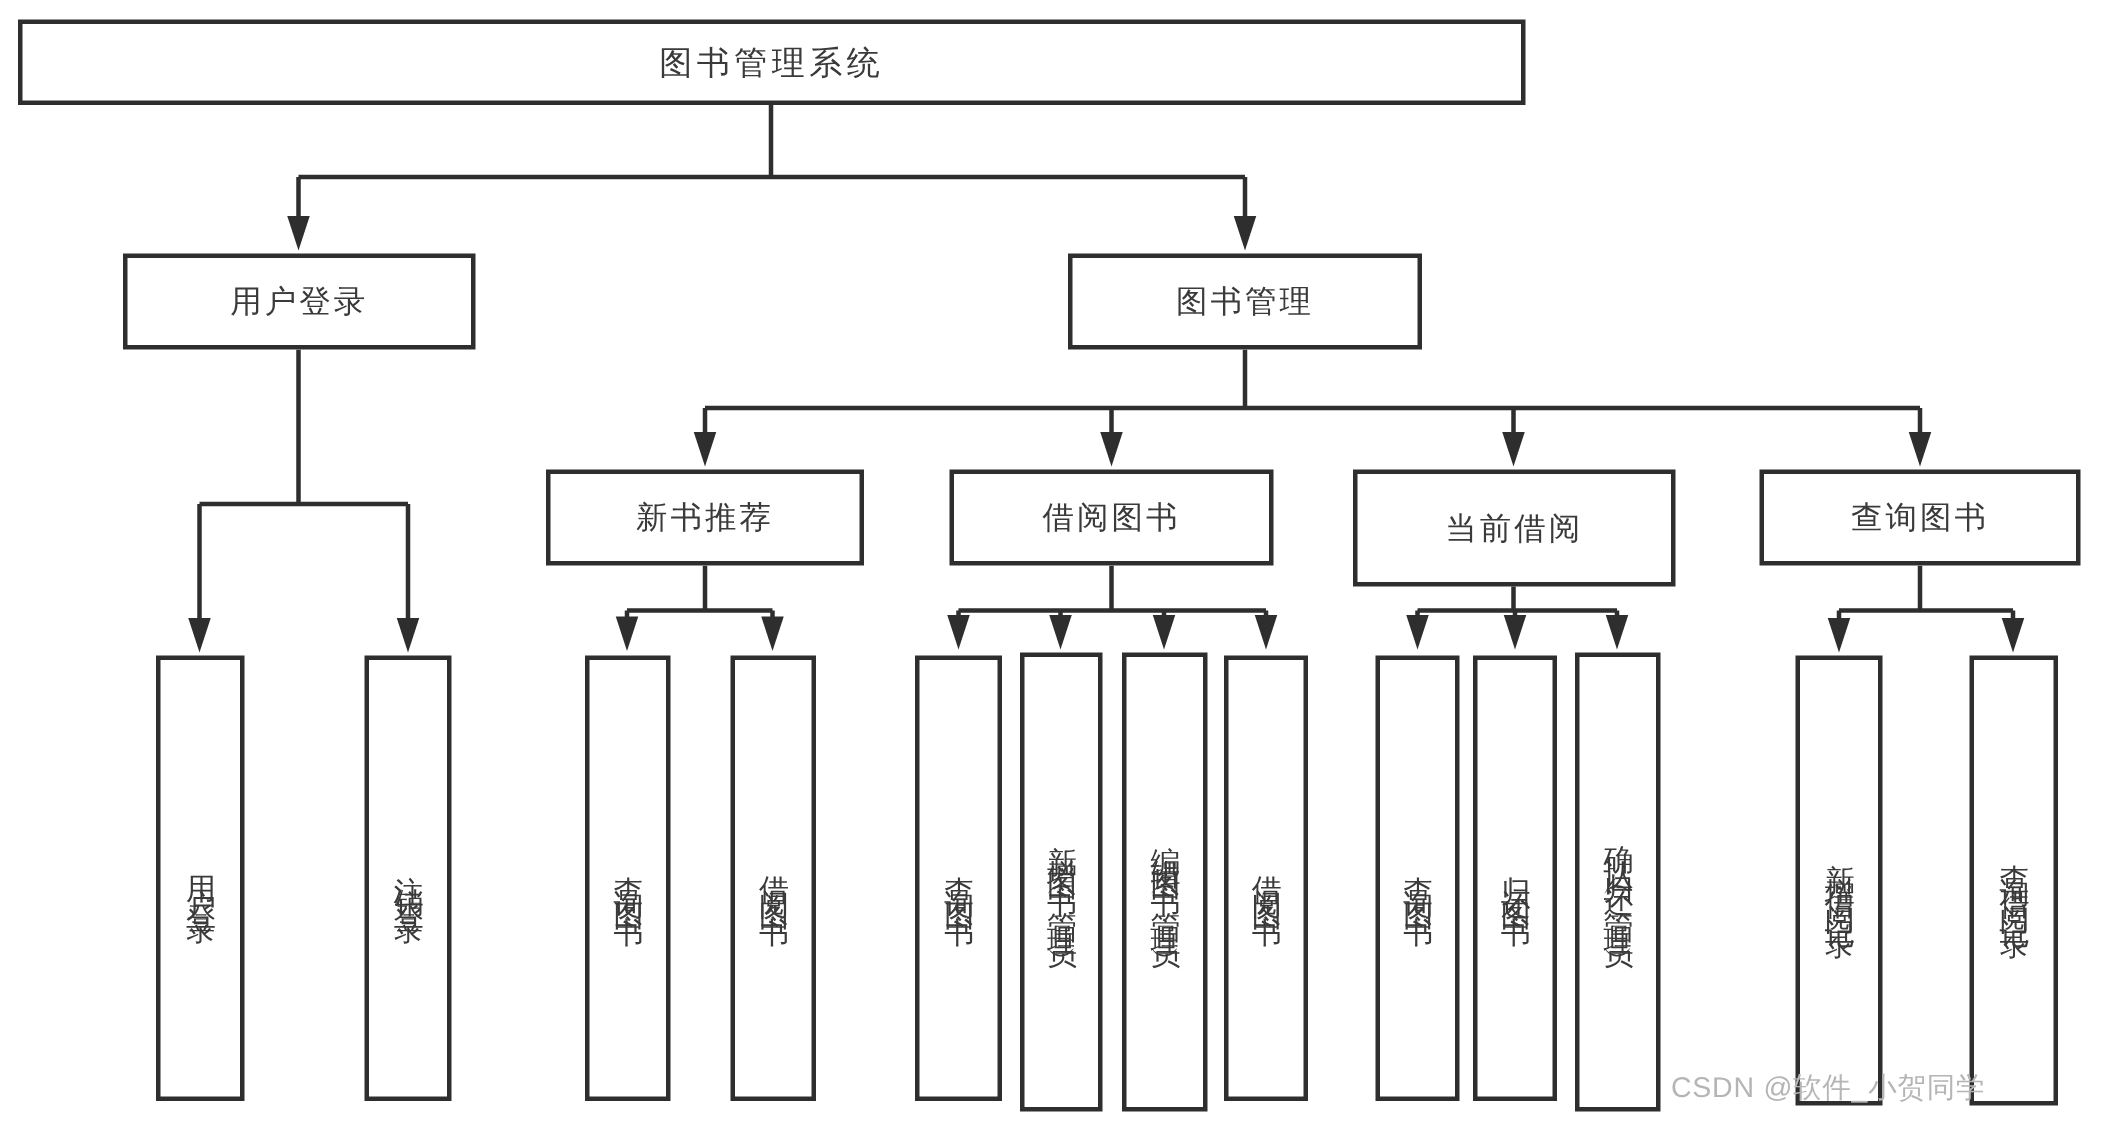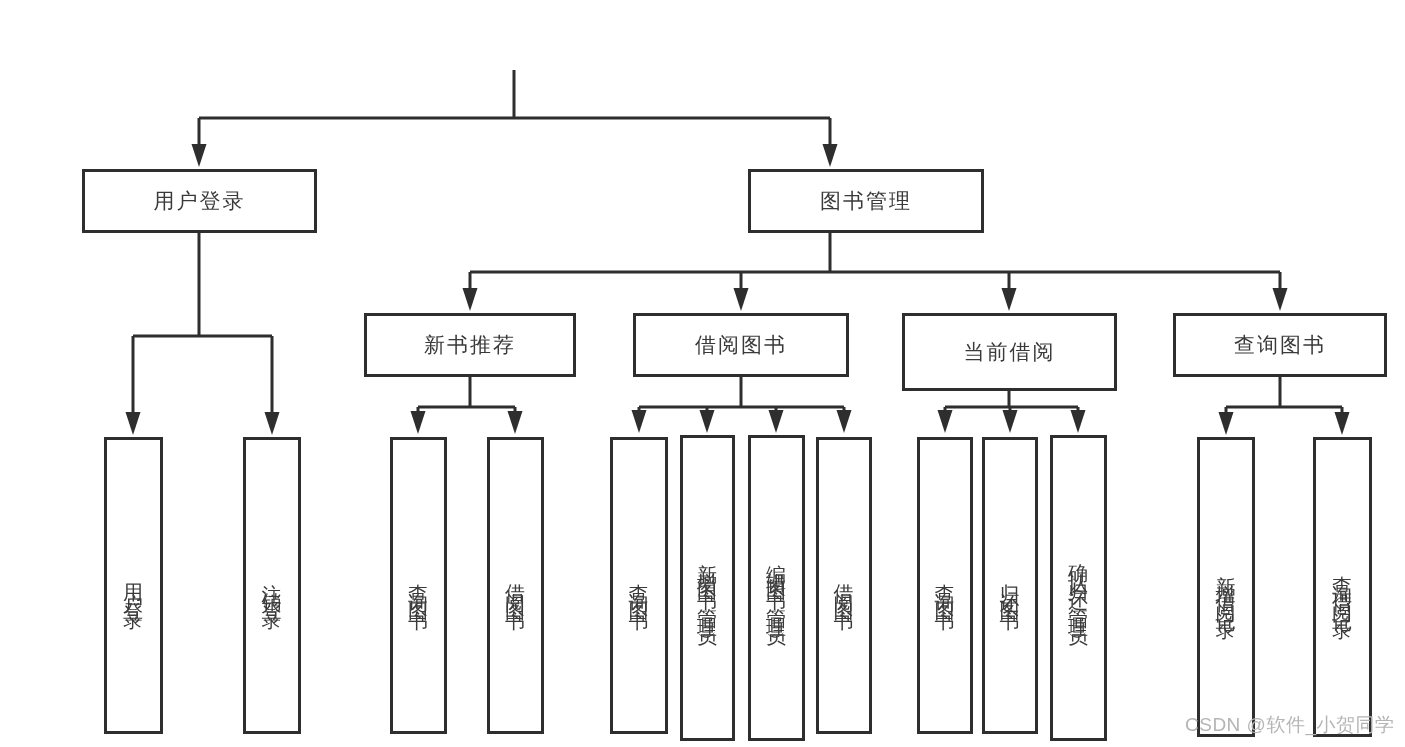--- a/index.html
+++ b/index.html
@@ -44,21 +44,21 @@
   .box.vbox .lbl {
     writing-mode: vertical-rl;
     text-orientation: mixed;
     font-size: 20px;
     letter-spacing: 9px;
     line-height: 1;
     white-space: nowrap;
   }
   .watermark {
     position: absolute;
-    left: 1185px;
+    left: 1114px;
     top: 712px;
     font-size: 19px;
     color: #b5b5b5;
     letter-spacing: 0.5px;
     white-space: nowrap;
     z-index: 5;
   }
 </style>
 </head>
 <body>
@@ -92,25 +92,28 @@
       <use href="#ah" x="776" y="433"></use>
       <use href="#ah" x="844" y="433"></use>
       <use href="#ah" x="945" y="433"></use>
       <use href="#ah" x="1010" y="433"></use>
       <use href="#ah" x="1078" y="433"></use>
       <use href="#ah" x="1226" y="435"></use>
       <use href="#ah" x="1342" y="435"></use>
     </g>
   </svg>
 
+  <div class="box hbox root" style="left:12px; top:13px; width:1005px; height:57px">
+    <span class="lbl">图书管理系统</span>
+  </div>
 
   <div class="box hbox" style="left:82px; top:169px; width:235px; height:64px">
     <span class="lbl">用户登录</span>
   </div>
-  <div class="box hbox" style="left:748px; top:169px; width:236px; height:64px">
+  <div class="box hbox" style="left:712px; top:169px; width:236px; height:64px">
     <span class="lbl">图书管理</span>
   </div>
 
   <div class="box hbox" style="left:364px; top:313px; width:212px; height:64px">
     <span class="lbl">新书推荐</span>
   </div>
   <div class="box hbox" style="left:633px; top:313px; width:216px; height:64px">
     <span class="lbl">借阅图书</span>
   </div>
   <div class="box hbox" style="left:902px; top:313px; width:215px; height:78px">

